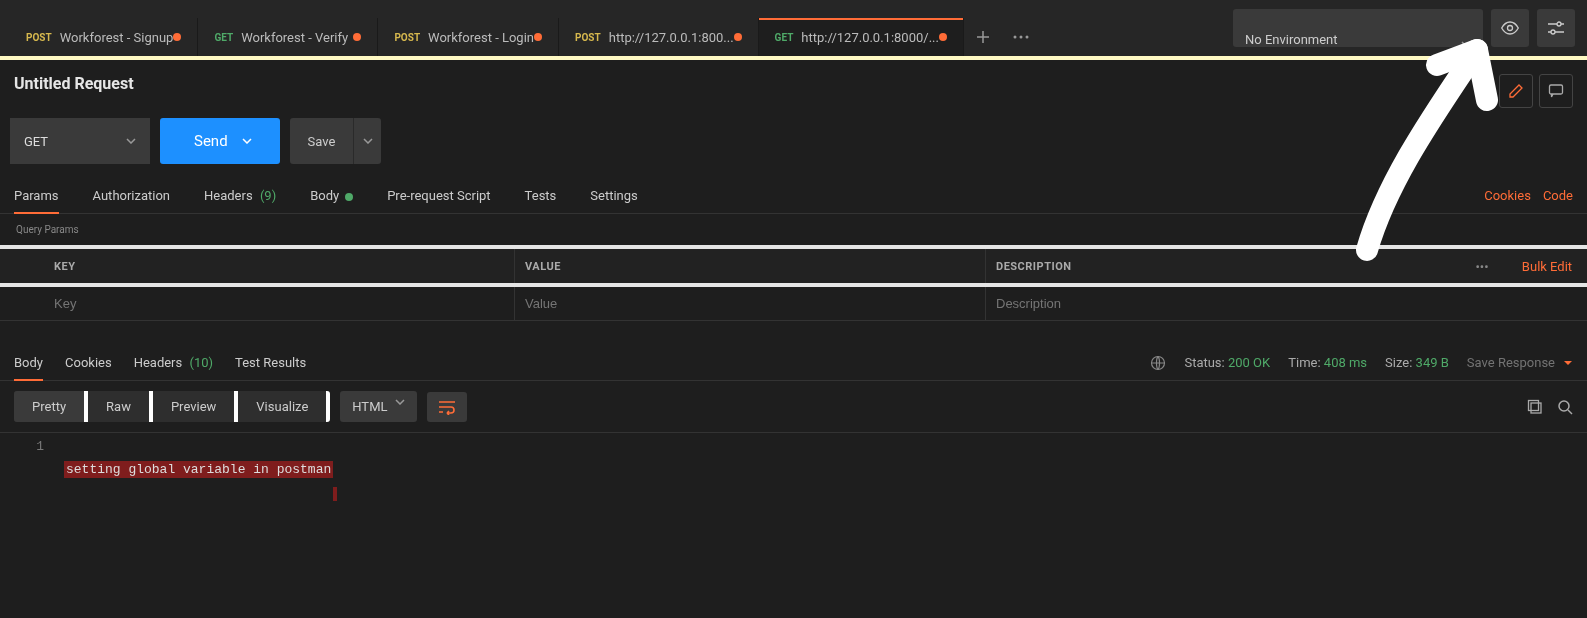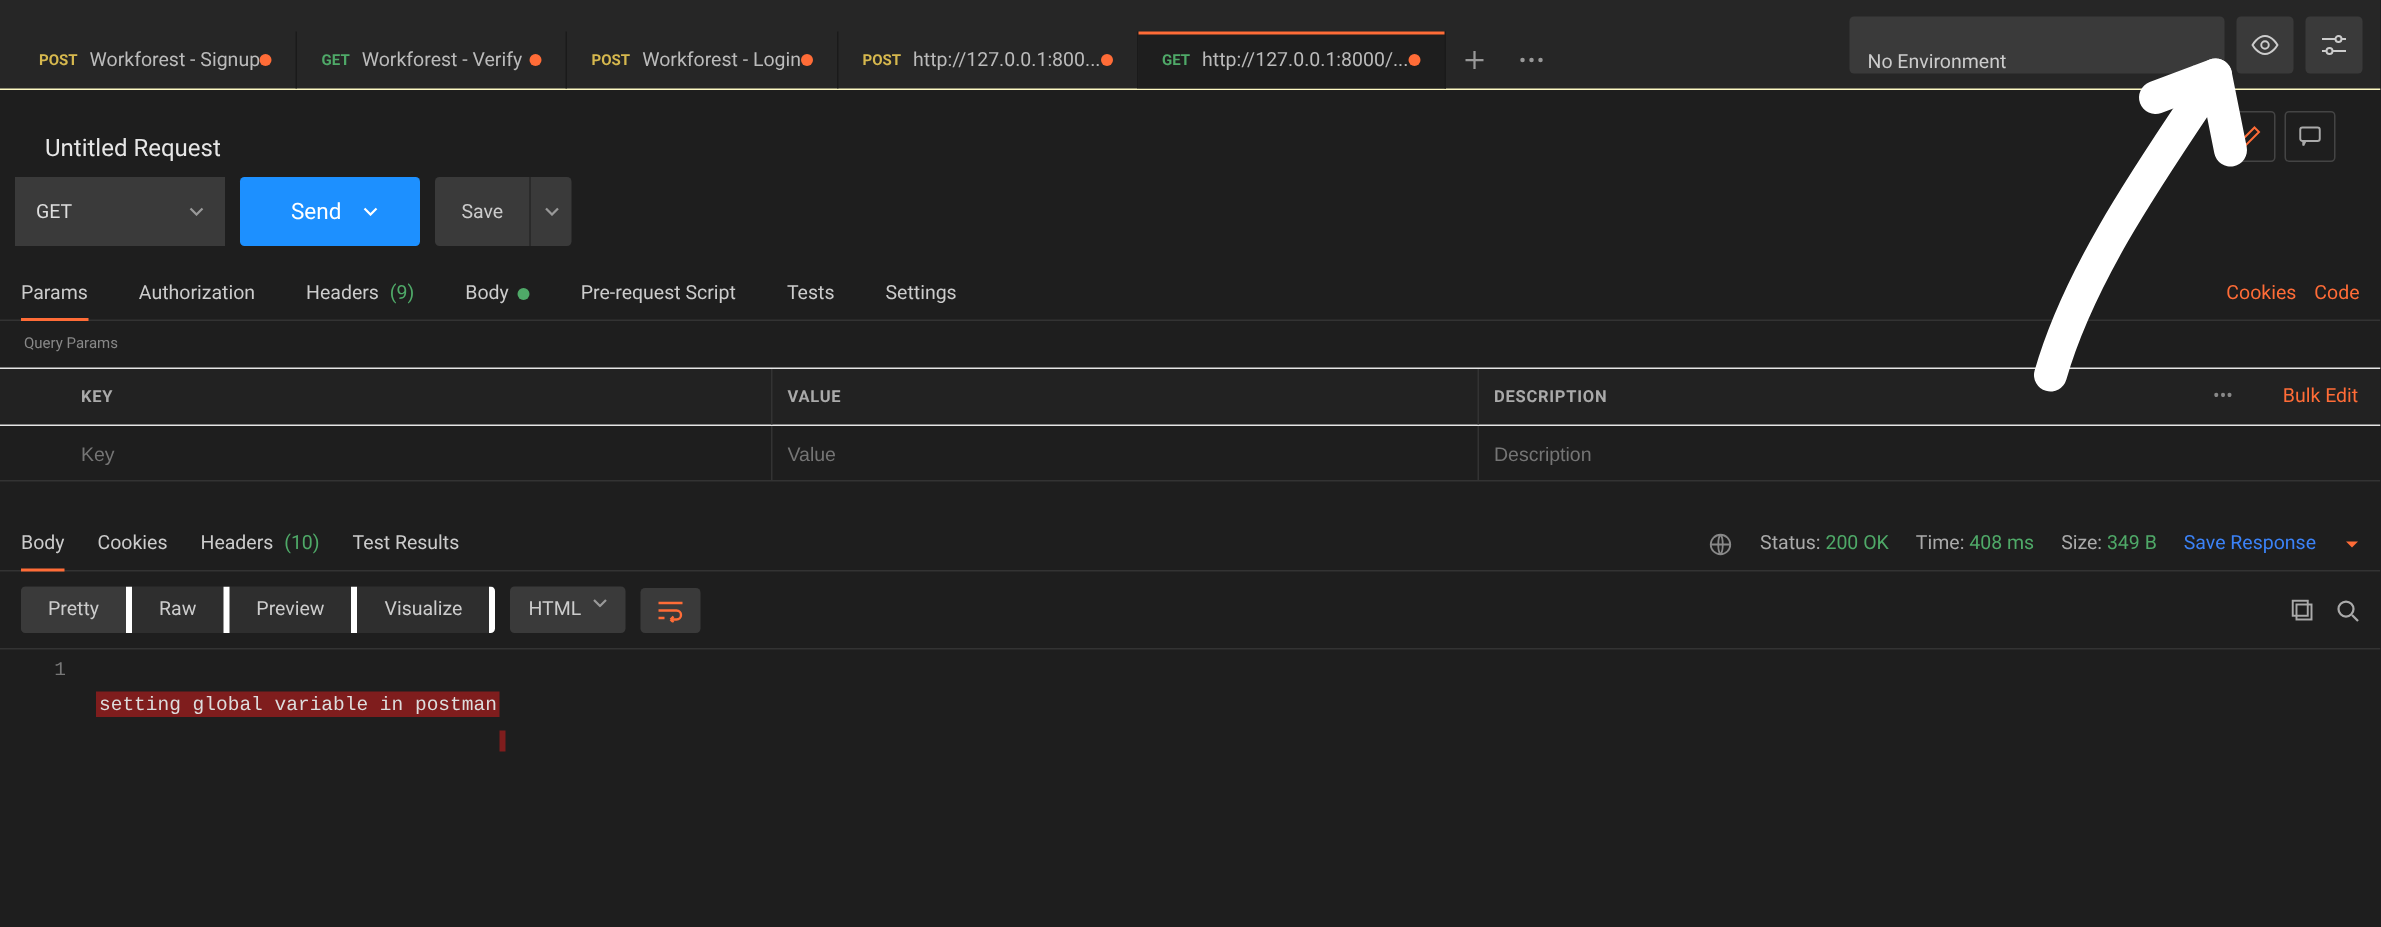--- a/index.html
+++ b/index.html
@@ -10,21 +10,21 @@
   font-size: 13px;
   width: 1587px;
   height: 618px;
   overflow: hidden;
 }
 .top-bar {
   display: flex;
   align-items: center;
   height: 60px;
   background: #262626;
-  border-bottom: 1px solid #fef9c3;
+  border-bottom: 4px solid #fef9c3;
 }
 .tabs-row {
   display: flex;
   align-items: flex-end;
   flex: 1;
   height: 100%;
   padding-left: 10px;
 }
 .tab {
   display: flex;
@@ -95,22 +95,23 @@
 .square-btn {
   width: 38px; height: 38px;
   background: #3a3a3a;
   display: flex; align-items: center; justify-content: center;
   border-radius: 3px;
   color: #ccc;
   cursor: pointer;
 }
 .req-title-row {
   display: flex;
-  align-items: flex-end;
-  padding: 14px 30px 10px;
+  align-items: flex-start;
+  padding: 14px 14px 10px;
+  font-weight: bold;
 }
 .req-title { color: #e6e6e6; font-size: 16px; flex: 1; }
 .title-icons { display: flex; gap: 6px; }
 .title-icon-btn {
   width: 34px; height: 34px;
   border: 1px solid #444;
   border-radius: 3px;
   display: flex; align-items: center; justify-content: center;
   color: #ff6c37;
   cursor: pointer;
@@ -190,21 +191,21 @@
 }
 .count-badge { color: #4fa968; margin-left: 4px; }
 .body-dot { display:inline-block; width:8px; height:8px; border-radius:50%; background:#4fa968; margin-left:6px; vertical-align:middle;}
 .link-row { margin-left: auto; display: flex; gap: 12px; }
 .link { color: #ff6c37; cursor: pointer; }
 .section-label { padding: 10px 16px; color: #888; font-size: 10px; }
 .params-table { width: 100%; }
 .params-header, .params-row {
   display: grid;
   grid-template-columns: 44px 1fr 1fr 1fr 50px 80px;
-  border-top: 1px solid #e5e5e5;
+  border-top: 4px solid #e5e5e5;
   align-items: center;
   height: 38px;
 }
 .params-header { background: #222; }
 .th { color: #aaa; font-size: 11px; font-weight: 700; letter-spacing: .5px; padding-left: 10px; border-right: 1px solid #333; height:100%; display:flex; align-items:center;}
 .th:nth-child(1){border-right:none;}
 .td { padding-left: 10px; color: #777; border-right: 1px solid #333; height:100%; display:flex; align-items:center;}
 .td-input {
   background: transparent; border: none; color: #ccc; width: 100%; outline: none; font-size: 13px;
 }
@@ -232,21 +233,21 @@
   background: #ff6c37;
 }
 .resp-right {
   margin-left: auto;
   display: flex;
   align-items: center;
   gap: 18px;
   color: #aaa;
 }
 .resp-right .val { color: #4fa968; }
-.save-response { color: #3b82f6; cursor: pointer; display:flex; align-items:center; gap:19px;}
+.save-response { color: #737373; cursor: pointer; display:flex; align-items:center; gap:8px;}
 .globe { color:#888; cursor:pointer; }
 .view-row {
   display: flex;
   align-items: center;
   padding: 10px 14px;
   gap: 10px;
   border-bottom: 1px solid #333;
 }
 .view-seg {
   display: flex;

